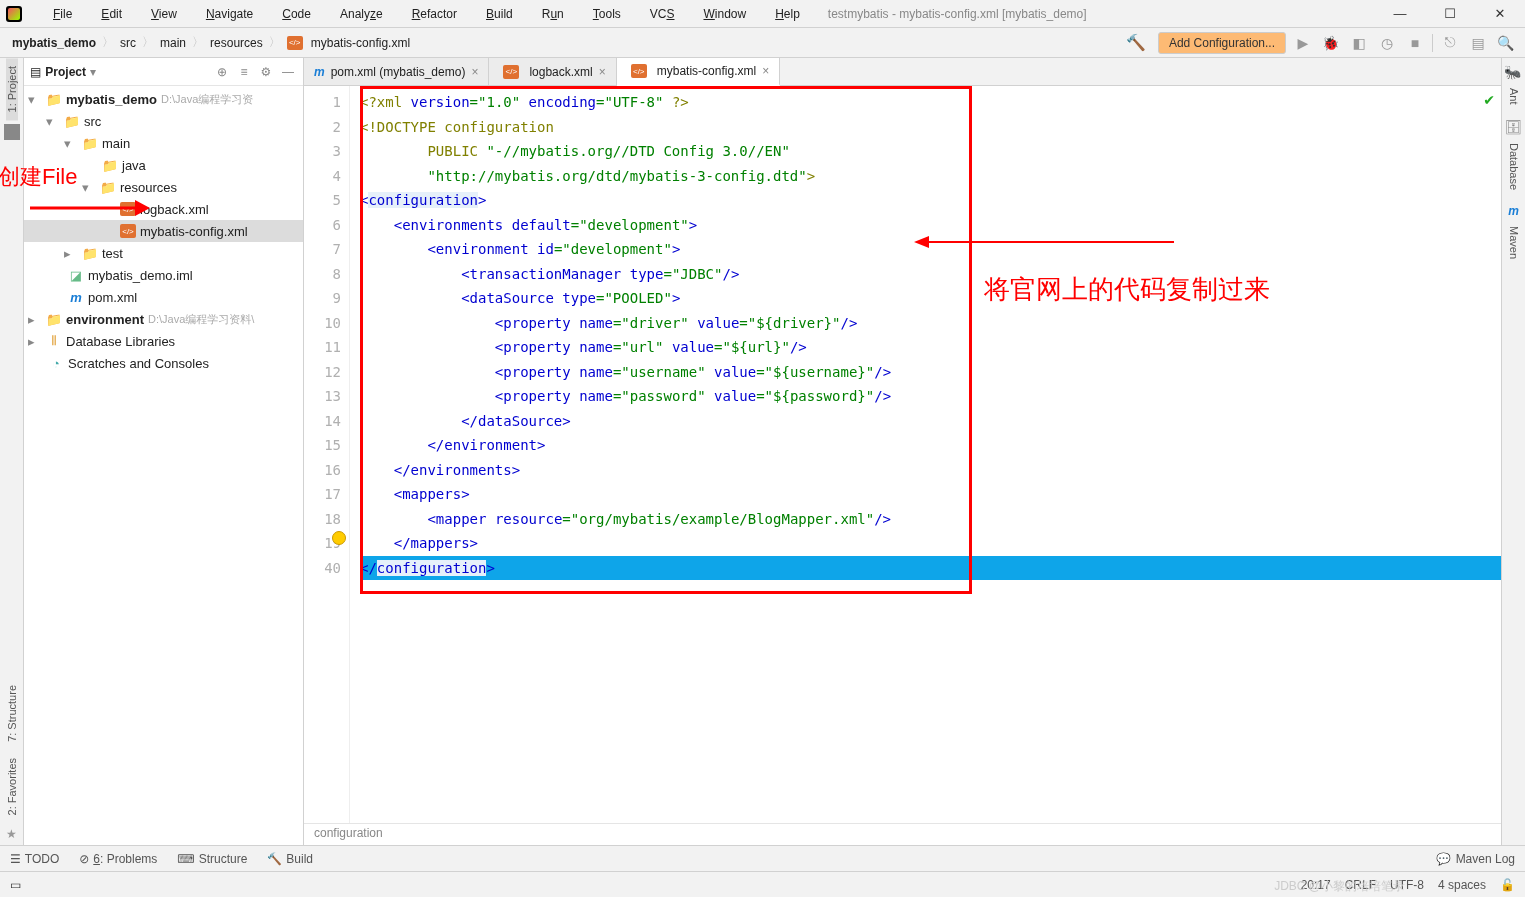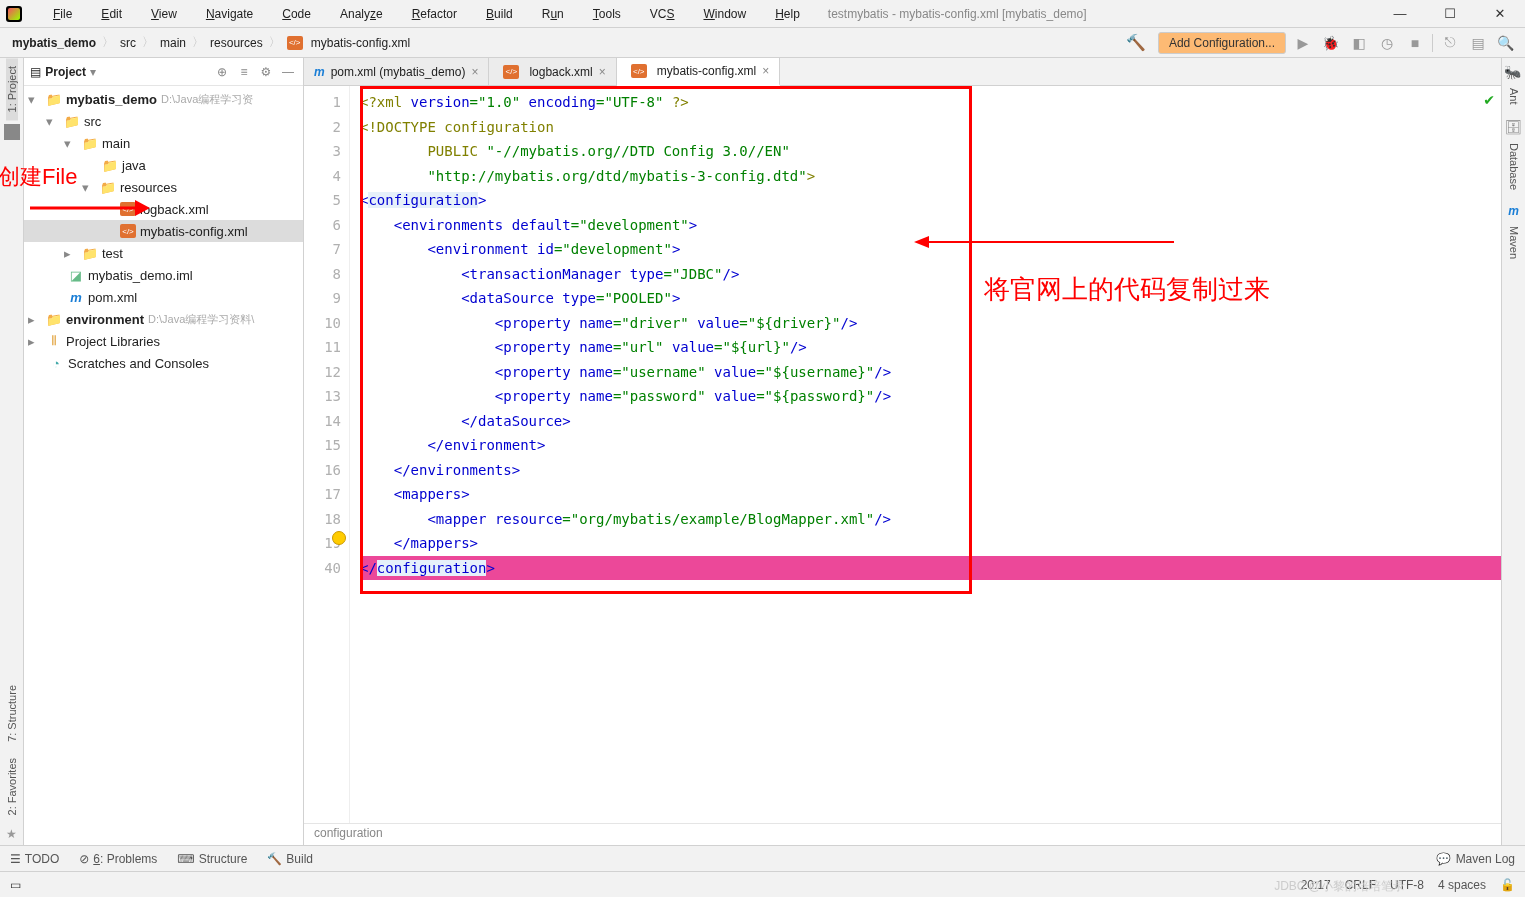--- a/index.html
+++ b/index.html
@@ -45,21 +45,21 @@
   .etab { display:flex; align-items:center; padding:0 10px; gap:6px; border-right:1px solid #d1d1d1; background:#ececec; font-size:12px;}
   .etab.active { background:#fff; border-bottom:2px solid #fff; margin-bottom:-1px;}
   .etab .close { color:#888; font-size:12px;}
   .codewrap { flex:1; display:flex; position:relative; overflow:hidden;}
   .gutter { width:46px; background:#fff; color:#b0b0b0; text-align:right; padding:4px 8px 0 0; font-family: "Consolas","Menlo",monospace; font-size:14px; line-height:24.5px; border-right:1px solid #eee;}
   .code { flex:1; font-family:"Consolas","Menlo",monospace; font-size:14px; line-height:24.5px; padding:4px 0 0 10px; white-space:pre; position:relative;}
   .code .tag { color:#0000D0;}
   .code .attr { color:#0000D0;}
   .code .str { color:#008000;}
   .code .hl { background:#e6f0fa;}
-  .code .lnhl { background:#ec4899; display:block; width:100%;}
+  .code .lnhl { background:#0ea5e9; display:block; width:100%;}
   .code .pi { color:#808000;}
   .redbox { position:absolute; border:3px solid red; pointer-events:none;}
   .annot-left { position:absolute; color:red; font-size:22px; font-weight:400; font-family:"Microsoft YaHei",sans-serif;}
   .arrow-left { position:absolute; }
   .crumbbar { height:22px; border-top:1px solid #e5e5e5; padding:2px 10px; color:#888; font-size:12px; background:#fff;}
   .bottombar { height:26px; border-top:1px solid #d1d1d1; background:#f2f2f2; display:flex; align-items:center; padding:0 10px; gap:20px;}
   .bitem { display:flex; align-items:center; gap:4px; color:#555; font-size:12px;}
   .statusbar { height:26px; border-top:1px solid #d1d1d1; background:#f2f2f2; display:flex; align-items:center; padding:0 10px;}
   .statusbar .sright { margin-left:auto; display:flex; gap:14px; color:#555; font-size:12px;}
   .checkmark { position:absolute; top:6px; right:6px; color:#2a2; font-size:14px;}
@@ -189,21 +189,21 @@
         </div>
       <div class="trow" style="padding-left:4px;">
           <span class="tricon">▸</span>
           <span class="ficon fold">📁</span>
           <b>environment</b>
           <span class="tpath">D:\Java编程学习资料\</span>
         </div>
       <div class="trow" style="padding-left:4px;">
           <span class="tricon">▸</span>
           <span class="ficon" style="color:#e2a23b;">⫴</span>
-          <span>Project Libraries</span>
+          <span>Database Libraries</span>
         </div>
       <div class="trow" style="padding-left:20px;">
           <span class="ficon" style="color:#4aa;">◔</span>
           <span>Scratches and Consoles</span>
         </div>
     </div>
 
     <div class="annot-left" style="left:-2px; top:162px;">创建File</div>
     <svg class="arrow-left" style="left:30px; top:196px;" width="120" height="24">
         <line x1="0" y1="12" x2="105" y2="12" stroke="red" stroke-width="3"></line>

